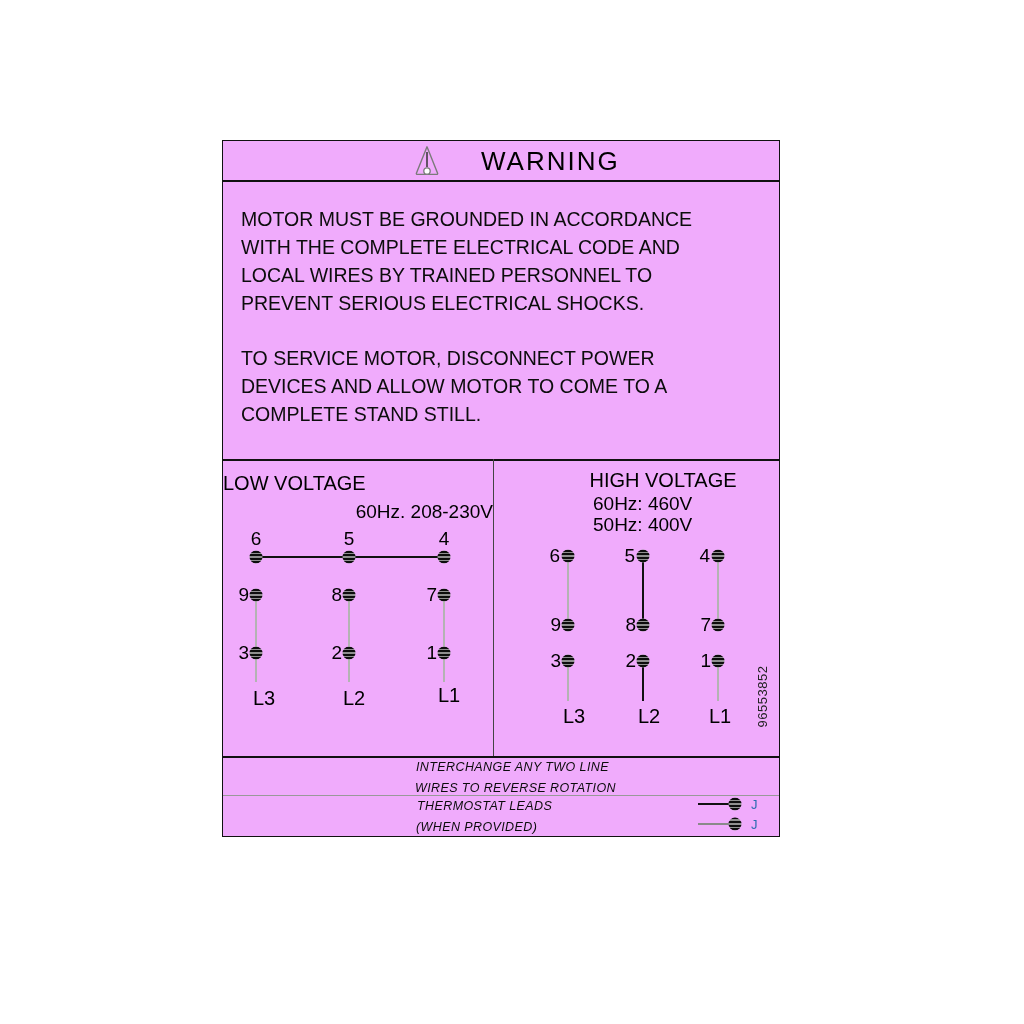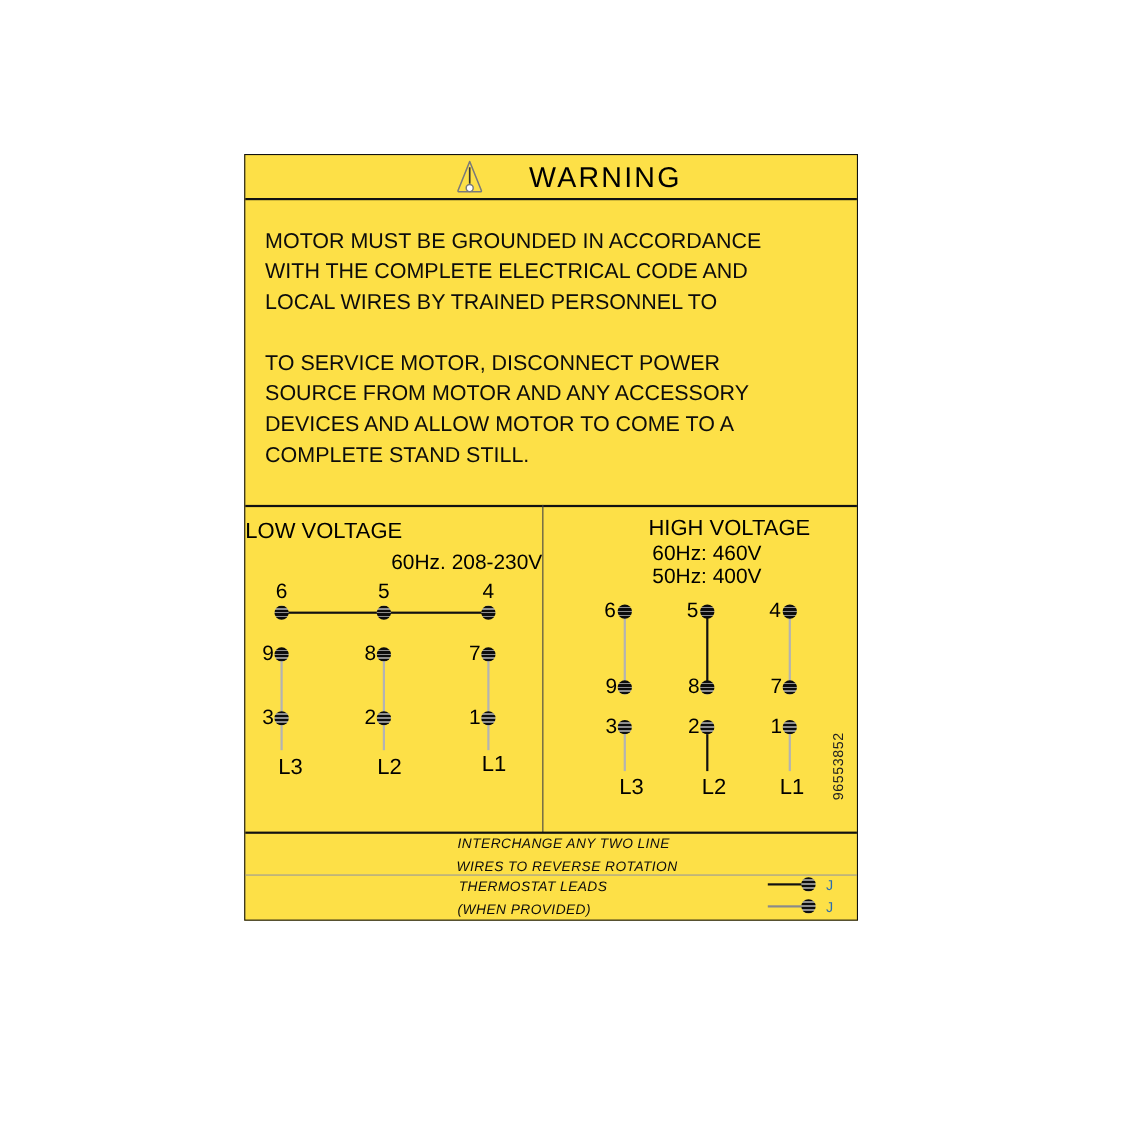--- a/index.html
+++ b/index.html
@@ -1,17 +1,17 @@
 <!DOCTYPE html>
 <html><head>
 <meta charset="utf-8">
 <style>
   html,body{margin:0;padding:0;background:#fff;}
   body{width:1024px;height:1024px;position:relative;font-family:"Liberation Sans",sans-serif;color:#111;}
-  .label-box{position:absolute;left:222px;top:140px;width:558px;height:697px;border:1.8px solid #111;box-sizing:border-box;background:#fde047;}
+  .label-box{position:absolute;left:222px;top:140px;width:558px;height:697px;border:1.8px solid #111;box-sizing:border-box;background:#f0abfc;}
   .divider{position:absolute;left:0;width:100%;height:1.5px;background:#111;}
   .divider.gray{background:#999;height:1.2px;}
   .vdivider{position:absolute;width:1.3px;background:#444;}
   
   .warn-title{position:absolute;left:258px;top:5px;font-size:26px;letter-spacing:2px;color:#000;}
   .warn-icon{position:absolute;left:192px;top:4px;width:24px;height:31px;}
   
   .body-text{position:absolute;left:18px;top:64px;width:520px;font-size:19.5px;line-height:28px;color:#0c0c0c;}
   .body-text .para2{margin-top:27px;}
   
@@ -47,24 +47,24 @@
     </svg>
     <div class="warn-title">WARNING</div>
   </div>
   <div class="divider" style="top:39px"></div>
 
   <div class="body-text">
     <div class="para1">
       <div>MOTOR MUST BE GROUNDED IN ACCORDANCE</div>
       <div>WITH THE COMPLETE ELECTRICAL CODE AND</div>
       <div>LOCAL WIRES BY TRAINED PERSONNEL TO</div>
+      <div>PREVENT SERIOUS ELECTRICAL SHOCKS.</div>
     </div>
     <div class="para2">
       <div>TO SERVICE MOTOR, DISCONNECT POWER</div>
-      <div>SOURCE FROM MOTOR AND ANY ACCESSORY</div>
       <div>DEVICES AND ALLOW MOTOR TO COME TO A</div>
       <div>COMPLETE STAND STILL.</div>
     </div>
   </div>
   <div class="divider" style="top:318px"></div>
   <div class="vdivider" style="left:270px;top:318px;height:298px"></div>
 
   <div>
     <div class="diag-title" style="left:0;top:331px;width:270px;text-align:left">LOW VOLTAGE</div>
     <div class="diag-sub" style="left:0;top:360px;width:270px;text-align:right">60Hz. 208-230V</div>

